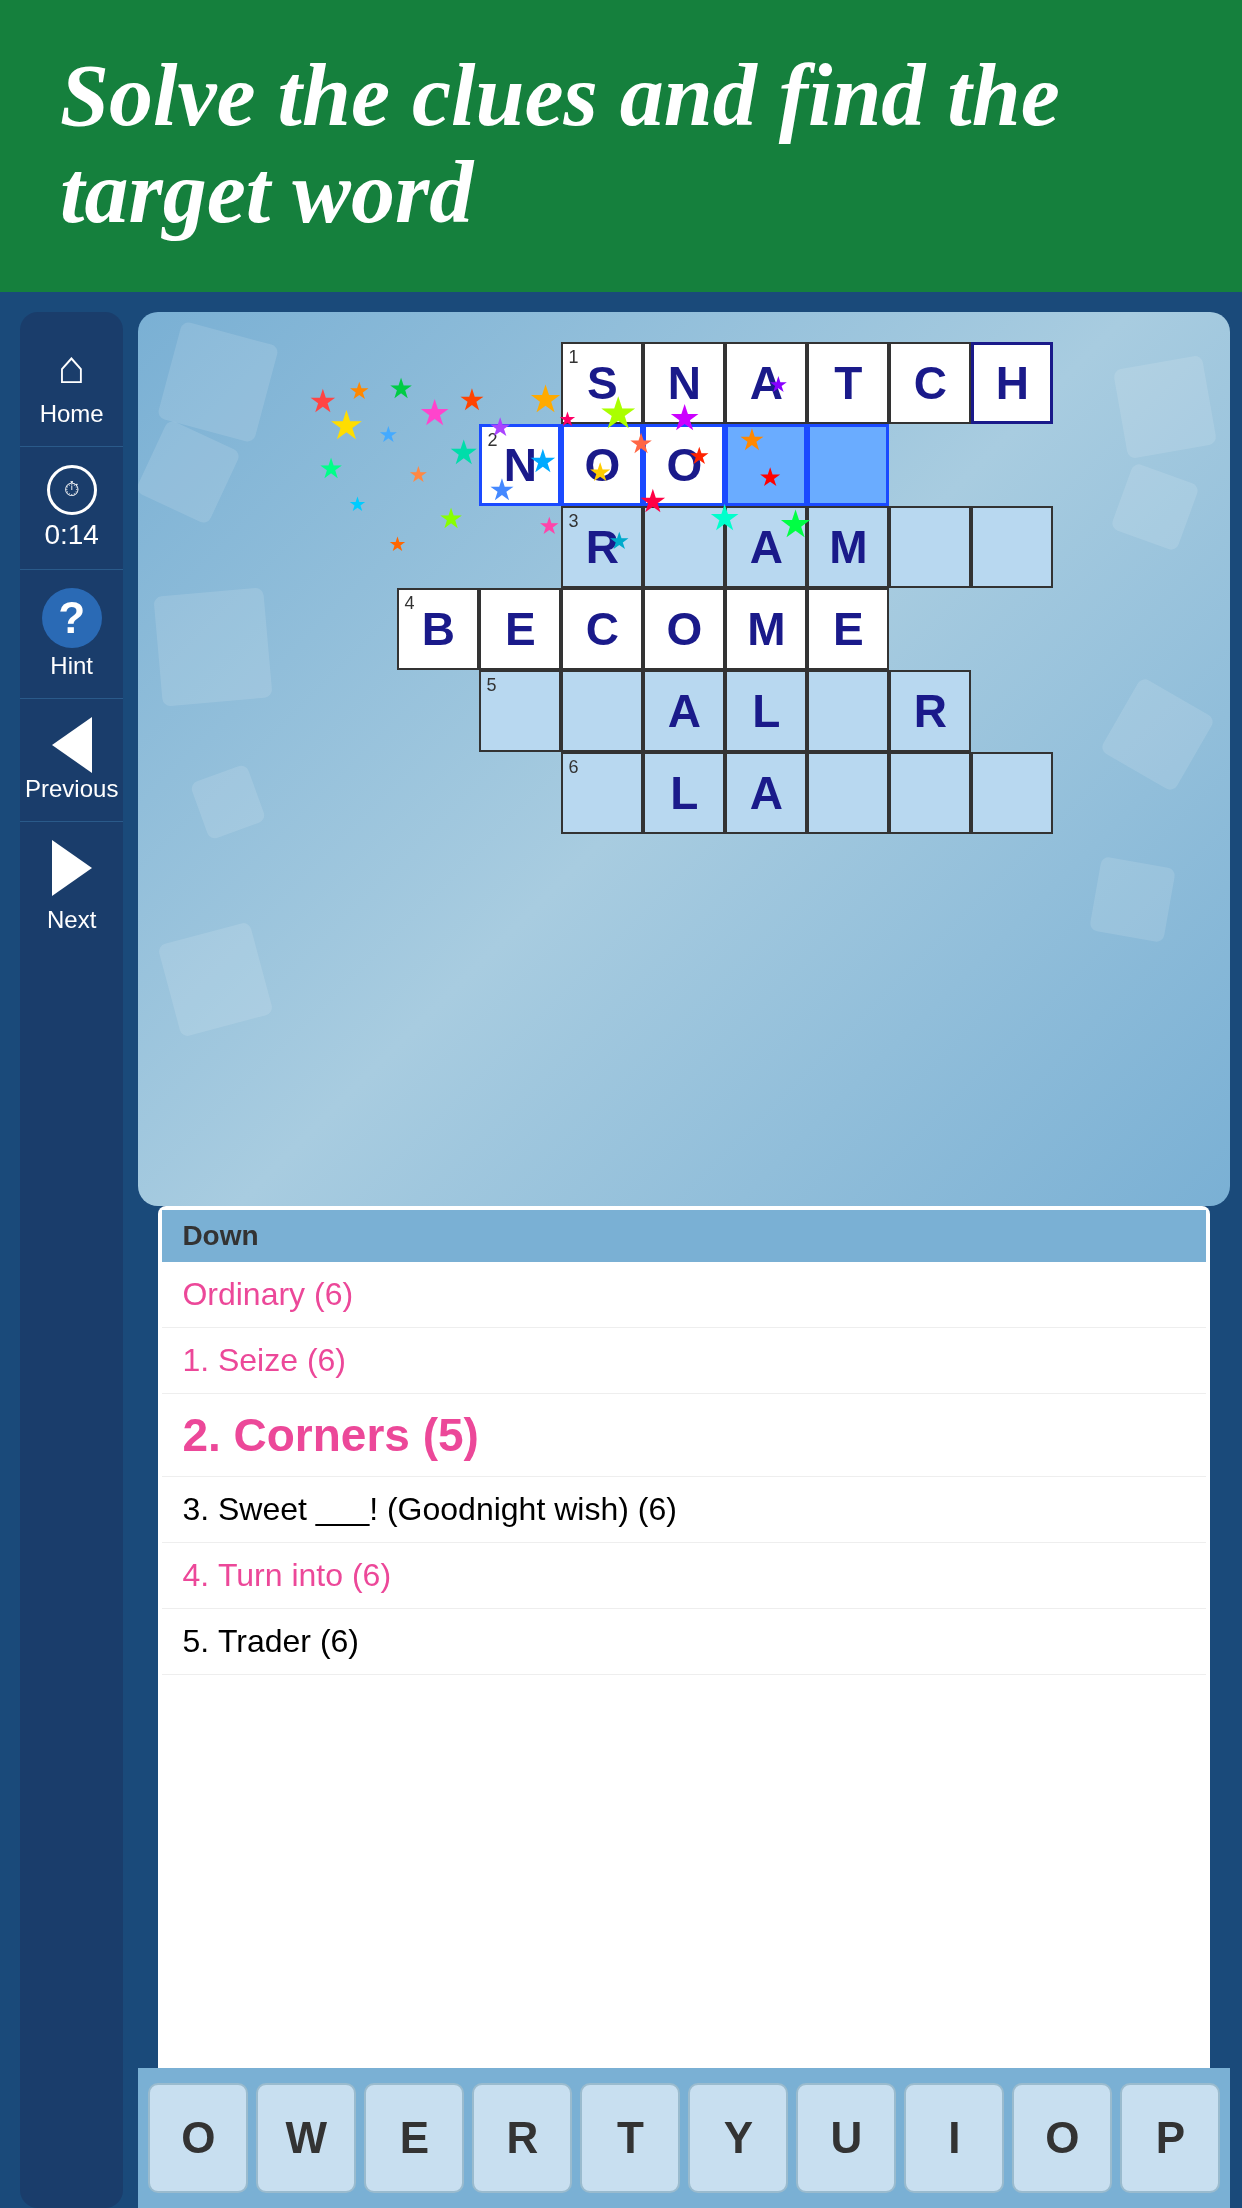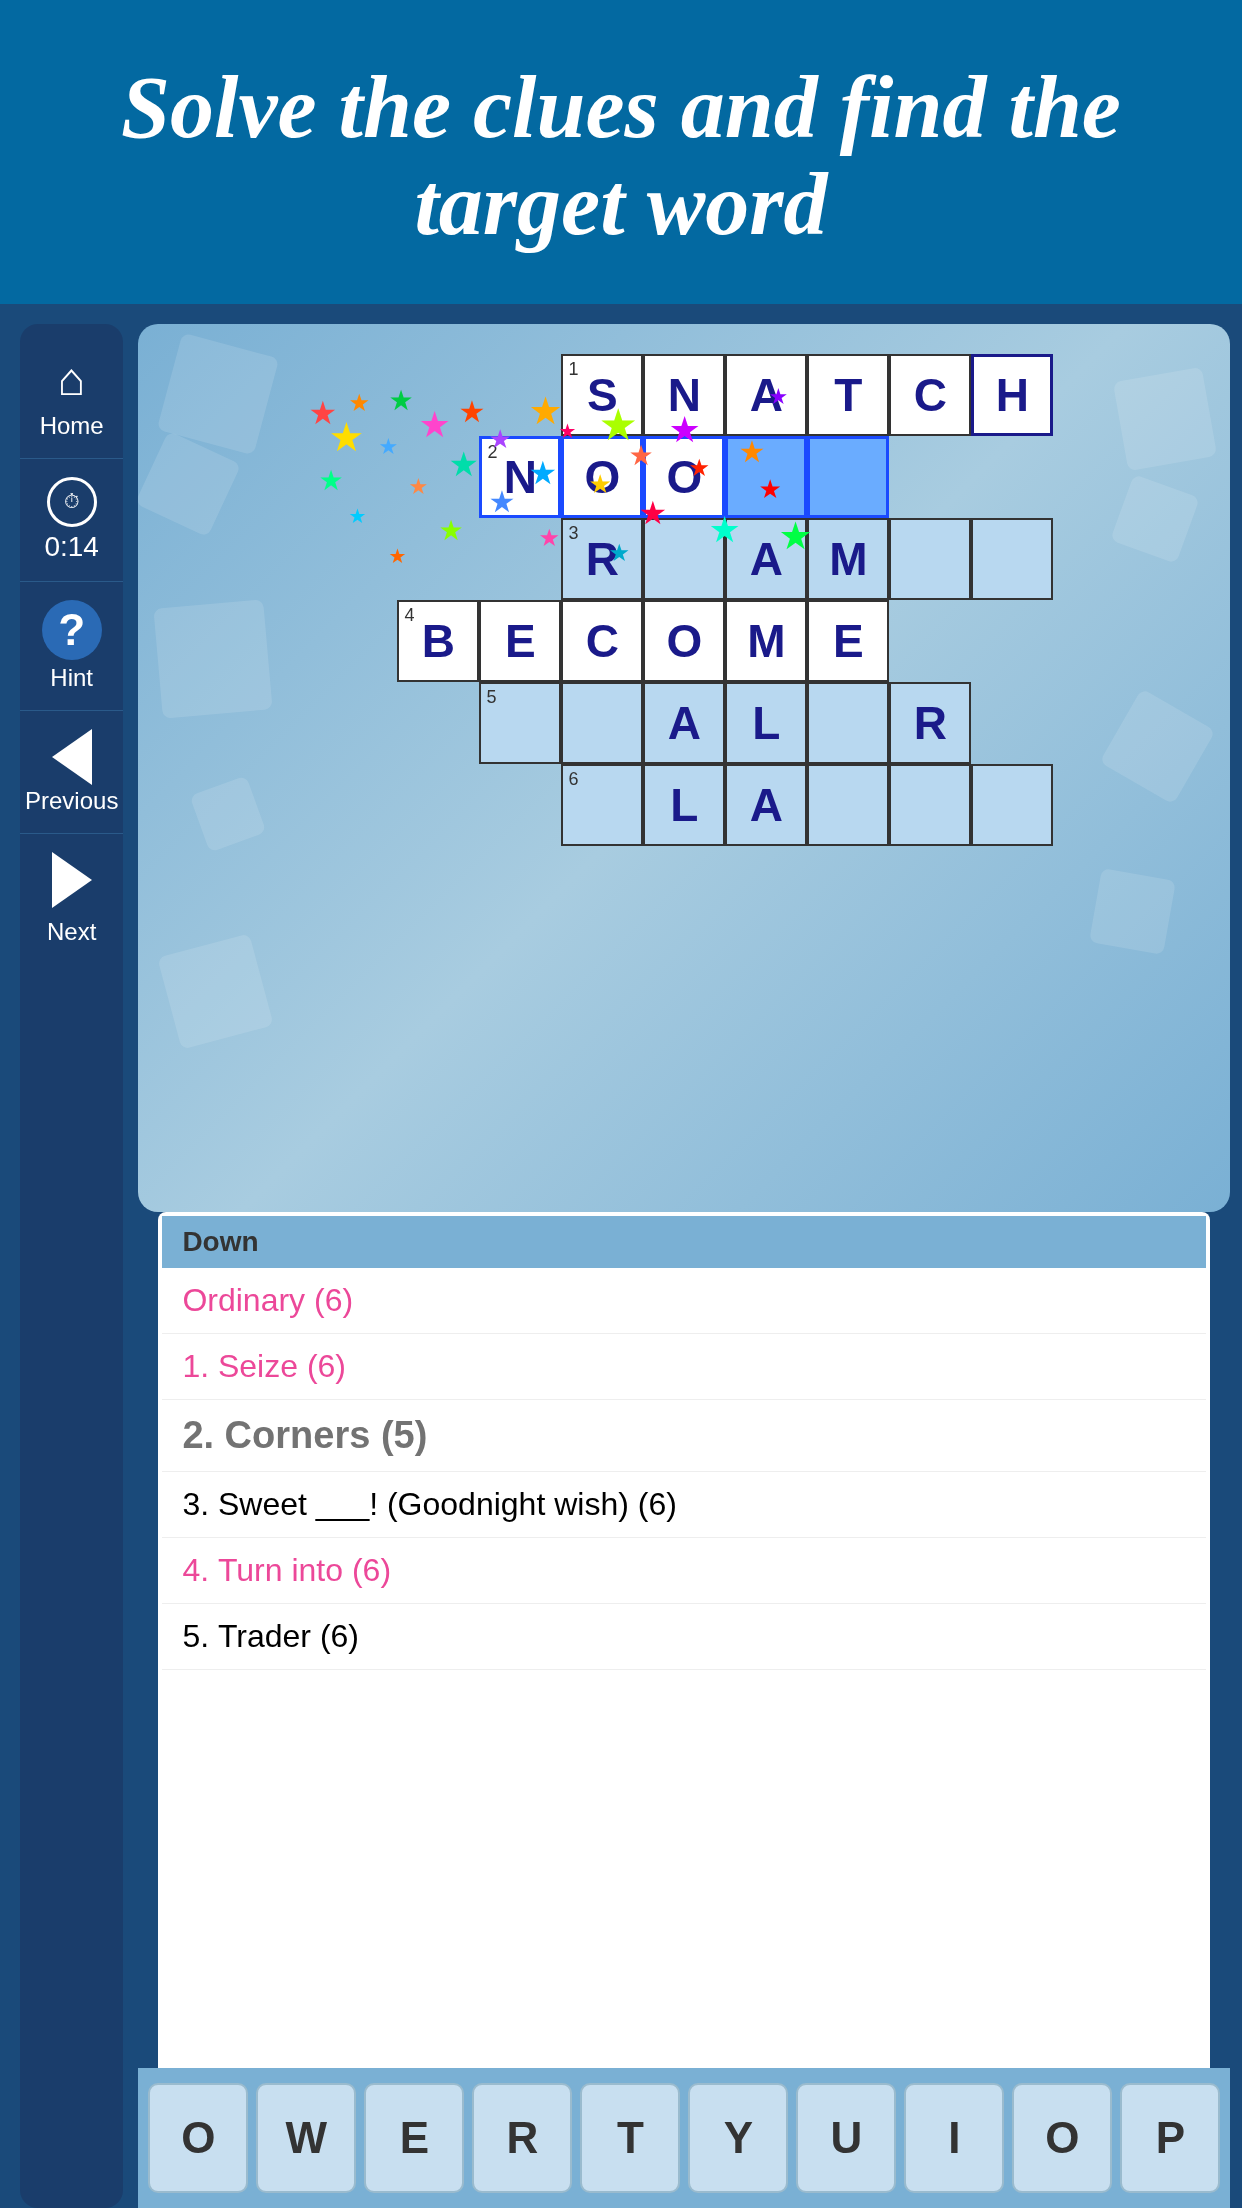--- a/index.html
+++ b/index.html
@@ -8,23 +8,22 @@
       height: 2208px;
       overflow: hidden;
       font-family: Arial, sans-serif;
       background: #1a4a7a;
       display: flex;
       flex-direction: column;
     }
 
     
     .header {
-      background: #0369a1;
-      padding: 60px 60px 50px;
-      text-align: center;
+      background: #15803d;
+      padding: 48px 60px 50px;
     }
     .header-title {
       font-family: Georgia, 'Times New Roman', serif;
       font-style: italic;
       font-size: 88px;
       color: white;
       line-height: 1.1;
       font-weight: bold;
     }
 
@@ -182,23 +181,23 @@
       font-weight: bold;
       padding: 10px 20px;
     }
     .clue-item {
       font-size: 32px;
       padding: 14px 20px;
       color: #ec4899;
       border-bottom: 1px solid #eee;
     }
     .clue-item.active {
-      color: #737373;
-      font-weight: bold;
-      font-size: 38px;
+      color: #ec4899;
+      font-weight: bold;
+      font-size: 46px;
     }
     .clue-item.black-text {
       color: #000000;
     }
 
     
     .keyboard {
       background: #7ab0d4;
       padding: 15px 10px;
       display: flex;

